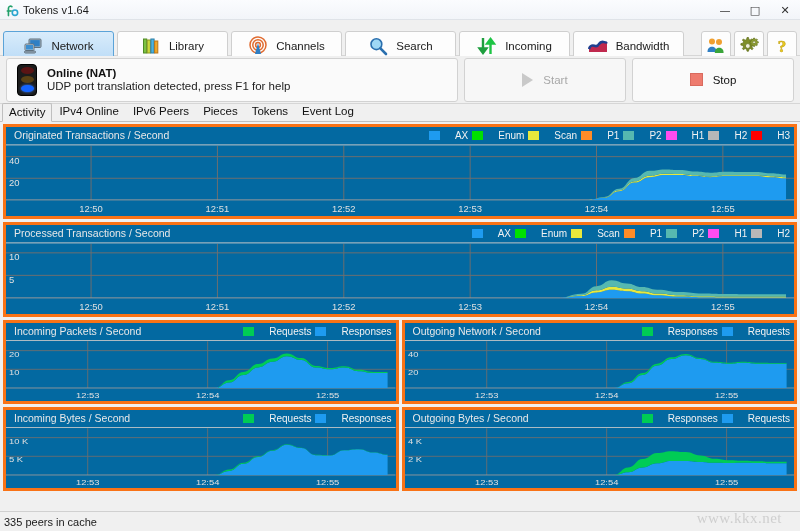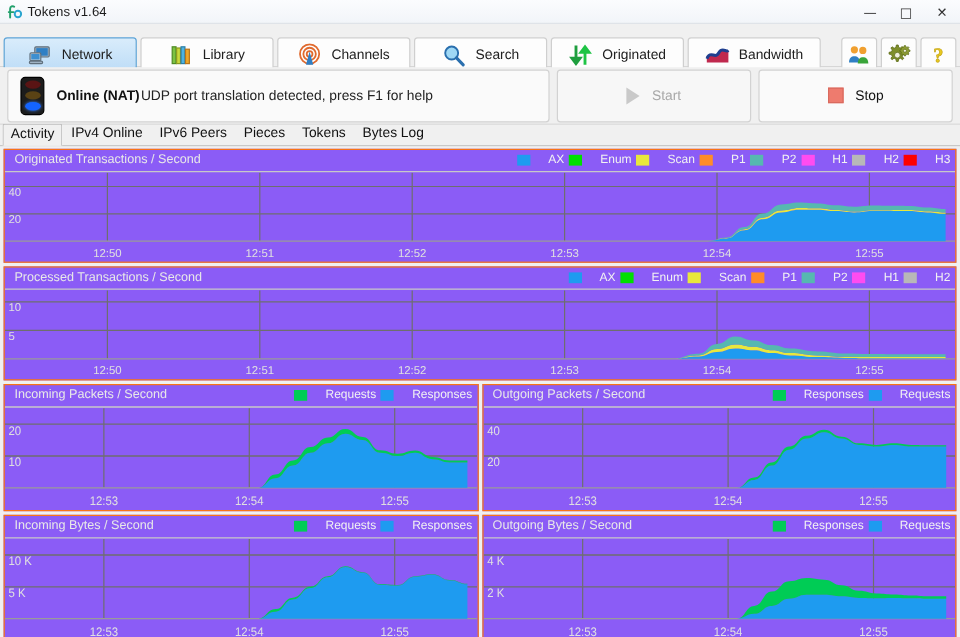--- a/index.html
+++ b/index.html
@@ -80,21 +80,21 @@
   .light {
     width: 20px; height: 32px; border-radius: 4px;
     background: #1c1c1c; border: 1px solid #000;
     display: flex; flex-direction: column; align-items: center;
     justify-content: space-around; padding: 2px 0;
   }
   .lamp { width: 13px; height: 7px; border-radius: 50%; }
   .lamp.red { background: #5a1414; }
   .lamp.amber { background: #5a4214; }
   .lamp.blue { background: #1464ff; box-shadow: 0 0 3px #3b82ff; }
-  .status-text { display: flex; flex-direction: row; gap: 1px; }
+  .status-text { display: flex; flex-direction: column; gap: 1px; }
   .status-title { font-size: 11.5px; font-weight: bold; color: #111; }
   .status-sub { font-size: 11.5px; color: #222; }
 
   .ctrl-btn {
     height: 44px; flex: 1 1 0;
     background: #fafafa; border: 1px solid #d2d2d2; border-radius: 3px;
     display: flex; align-items: center; justify-content: center; gap: 10px;
     font-size: 11.5px;
   }
   .ctrl-btn.disabled { color: #a8a8a8; background: #f7f7f7; }
@@ -134,29 +134,29 @@
   
   .charts {
     flex: 1 1 auto;
     background: #f0f0f0;
     padding: 2px 3px 0 3px;
     display: flex; flex-direction: column; gap: 3px;
     overflow: hidden;
   }
   .chart-row { display: flex; gap: 3px; }
   .panel {
-    background: #8b5cf6;
-    border: 1px solid #f97316;
+    background: #0369a1;
+    border: 3px solid #f97316;
     position: relative;
     overflow: hidden;
   }
   .panel.full { width: 100%; }
   .panel.half { flex: 1 1 0; }
   .p-h96  { height: 95px; }
-  .p-h100 { height: 106px; text-align: right; }
+  .p-h100 { height: 84px; text-align: right; }
 
   .panel-head {
     position: absolute; top: 0; left: 0; right: 0;
     height: 16px;
     display: flex; align-items: center;
     padding: 0 4px 0 8px;
     z-index: 3;
   }
   .panel-title { font-size: 10.5px; color: #e8e8e8; white-space: nowrap; }
   .legend { margin-left: auto; display: flex; align-items: center; gap: 4px; }
@@ -255,21 +255,21 @@
     <span>Search</span>
   </div>
 
   <div class="tbtn main">
     <span class="tbicon">
       <svg viewBox="0 0 20 20" width="20" height="20">
         <path d="M6 2 v12 M6 17 l-3.4-4.6 h6.8 Z" stroke="#1e9e3e" stroke-width="2.4" fill="#1e9e3e" stroke-linecap="butt"></path>
         <path d="M13.5 18 v-12 M13.5 3 l3.4 4.6 h-6.8 Z" stroke="#1ec445" stroke-width="2.4" fill="#1ec445"></path>
       </svg>
     </span>
-    <span>Originated</span>
+    <span>Incoming</span>
   </div>
 
   <div class="tbtn main">
     <span class="tbicon">
       <svg viewBox="0 0 20 20" width="20" height="20">
         <path d="M1 13 C4 5, 8 14, 11 8 C14 3, 17 8, 19 6 L19 16 L1 16 Z" fill="#c0294e"></path>
         <path d="M1 13 C4 5, 8 14, 11 8 C14 3, 17 8, 19 6" fill="none" stroke="#1f3f8f" stroke-width="2.6"></path>
       </svg>
     </span>
     <span>Bandwidth</span>
@@ -335,21 +335,21 @@
     <span>Stop</span>
   </div>
 </div>
 
 <div class="subtabs">
   <div class="subtab active">Activity</div>
   <div class="subtab">IPv4 Online</div>
   <div class="subtab">IPv6 Peers</div>
   <div class="subtab">Pieces</div>
   <div class="subtab">Tokens</div>
-  <div class="subtab">Bytes Log</div>
+  <div class="subtab">Event Log</div>
 </div>
 
 <div class="wrap-rel">
   <div class="charts">
 
     <div class="panel full p-h96" id="panel-0">
       <div class="panel-head">
         <span class="panel-title">Originated Transactions / Second</span>
         <span class="legend">
             <span class="leg-item">
@@ -503,21 +503,21 @@
               <text x="3" y="23.199999999999996" fill="#e0e0e0" font-size="9.5" font-family="Liberation Sans, sans-serif">20</text>
               <line x1="0" y1="64" x2="394" y2="64" stroke="#9a9a9a" stroke-width="1"></line>
               <line x1="0" y1="2" x2="394" y2="2" stroke="#c8c8c8" stroke-width="1"></line>
               <path d="M22.00,64.00 C116.64,64.00 116.64,64.00 211.28,64.00 C218.56,64.00 218.56,56.68 225.84,56.68 C233.12,56.68 233.12,46.92 240.40,46.92 C247.68,46.92 247.68,37.16 254.96,37.16 C262.24,37.16 262.24,29.84 269.52,29.84 C276.80,29.84 276.80,22.52 284.08,22.52 C291.36,22.52 291.36,27.40 298.64,27.40 C305.92,27.40 305.92,37.16 313.20,37.16 C320.48,37.16 320.48,39.60 327.76,39.60 C335.04,39.60 335.04,37.16 342.32,37.16 C349.60,37.16 349.60,42.04 356.88,42.04 C364.16,42.04 364.16,44.48 371.44,44.48 C378.72,44.48 378.72,44.48 386.00,44.48 L386.00,64.00 386.00,64.00 C378.72,64.00 378.72,64.00 371.44,64.00 C364.16,64.00 364.16,64.00 356.88,64.00 C349.60,64.00 349.60,64.00 342.32,64.00 C335.04,64.00 335.04,64.00 327.76,64.00 C320.48,64.00 320.48,64.00 313.20,64.00 C305.92,64.00 305.92,64.00 298.64,64.00 C291.36,64.00 291.36,64.00 284.08,64.00 C276.80,64.00 276.80,64.00 269.52,64.00 C262.24,64.00 262.24,64.00 254.96,64.00 C247.68,64.00 247.68,64.00 240.40,64.00 C233.12,64.00 233.12,64.00 225.84,64.00 C218.56,64.00 218.56,64.00 211.28,64.00 C116.64,64.00 116.64,64.00 22.00,64.00 Z" fill="#1e9bf0" stroke="none"></path>
               <path d="M22.00,64.00 C116.64,64.00 116.64,64.00 211.28,64.00 C218.56,64.00 218.56,53.75 225.84,53.75 C233.12,53.75 233.12,43.02 240.40,43.02 C247.68,43.02 247.68,32.77 254.96,32.77 C262.24,32.77 262.24,25.45 269.52,25.45 C276.80,25.45 276.80,18.86 284.08,18.86 C291.36,18.86 291.36,24.96 298.64,24.96 C305.92,24.96 305.92,35.21 313.20,35.21 C320.48,35.21 320.48,37.89 327.76,37.89 C335.04,37.89 335.04,35.45 342.32,35.45 C349.60,35.45 349.60,40.33 356.88,40.33 C364.16,40.33 364.16,43.02 371.44,43.02 C378.72,43.02 378.72,43.02 386.00,43.02 L386.00,44.48 386.00,44.48 C378.72,44.48 378.72,44.48 371.44,44.48 C364.16,44.48 364.16,42.04 356.88,42.04 C349.60,42.04 349.60,37.16 342.32,37.16 C335.04,37.16 335.04,39.60 327.76,39.60 C320.48,39.60 320.48,37.16 313.20,37.16 C305.92,37.16 305.92,27.40 298.64,27.40 C291.36,27.40 291.36,22.52 284.08,22.52 C276.80,22.52 276.80,29.84 269.52,29.84 C262.24,29.84 262.24,37.16 254.96,37.16 C247.68,37.16 247.68,46.92 240.40,46.92 C233.12,46.92 233.12,56.68 225.84,56.68 C218.56,56.68 218.56,64.00 211.28,64.00 C116.64,64.00 116.64,64.00 22.00,64.00 Z" fill="#00cc55" stroke="none"></path>
             </svg>
           </div>
       </div>
       <div class="panel half p-h100" id="panel-3">
         <div class="panel-head">
-          <span class="panel-title">Outgoing Packets / Second</span>
+          <span class="panel-title">Outgoing Network / Second</span>
           <span class="legend">
               <span class="leg-item">
                 <span class="leg-sw" style="background: rgb(0, 204, 85);"></span>
                 <span class="leg-lbl">Responses</span>
               </span>
               <span class="leg-item">
                 <span class="leg-sw" style="background: rgb(30, 155, 240);"></span>
                 <span class="leg-lbl">Requests</span>
               </span>
             </span>

